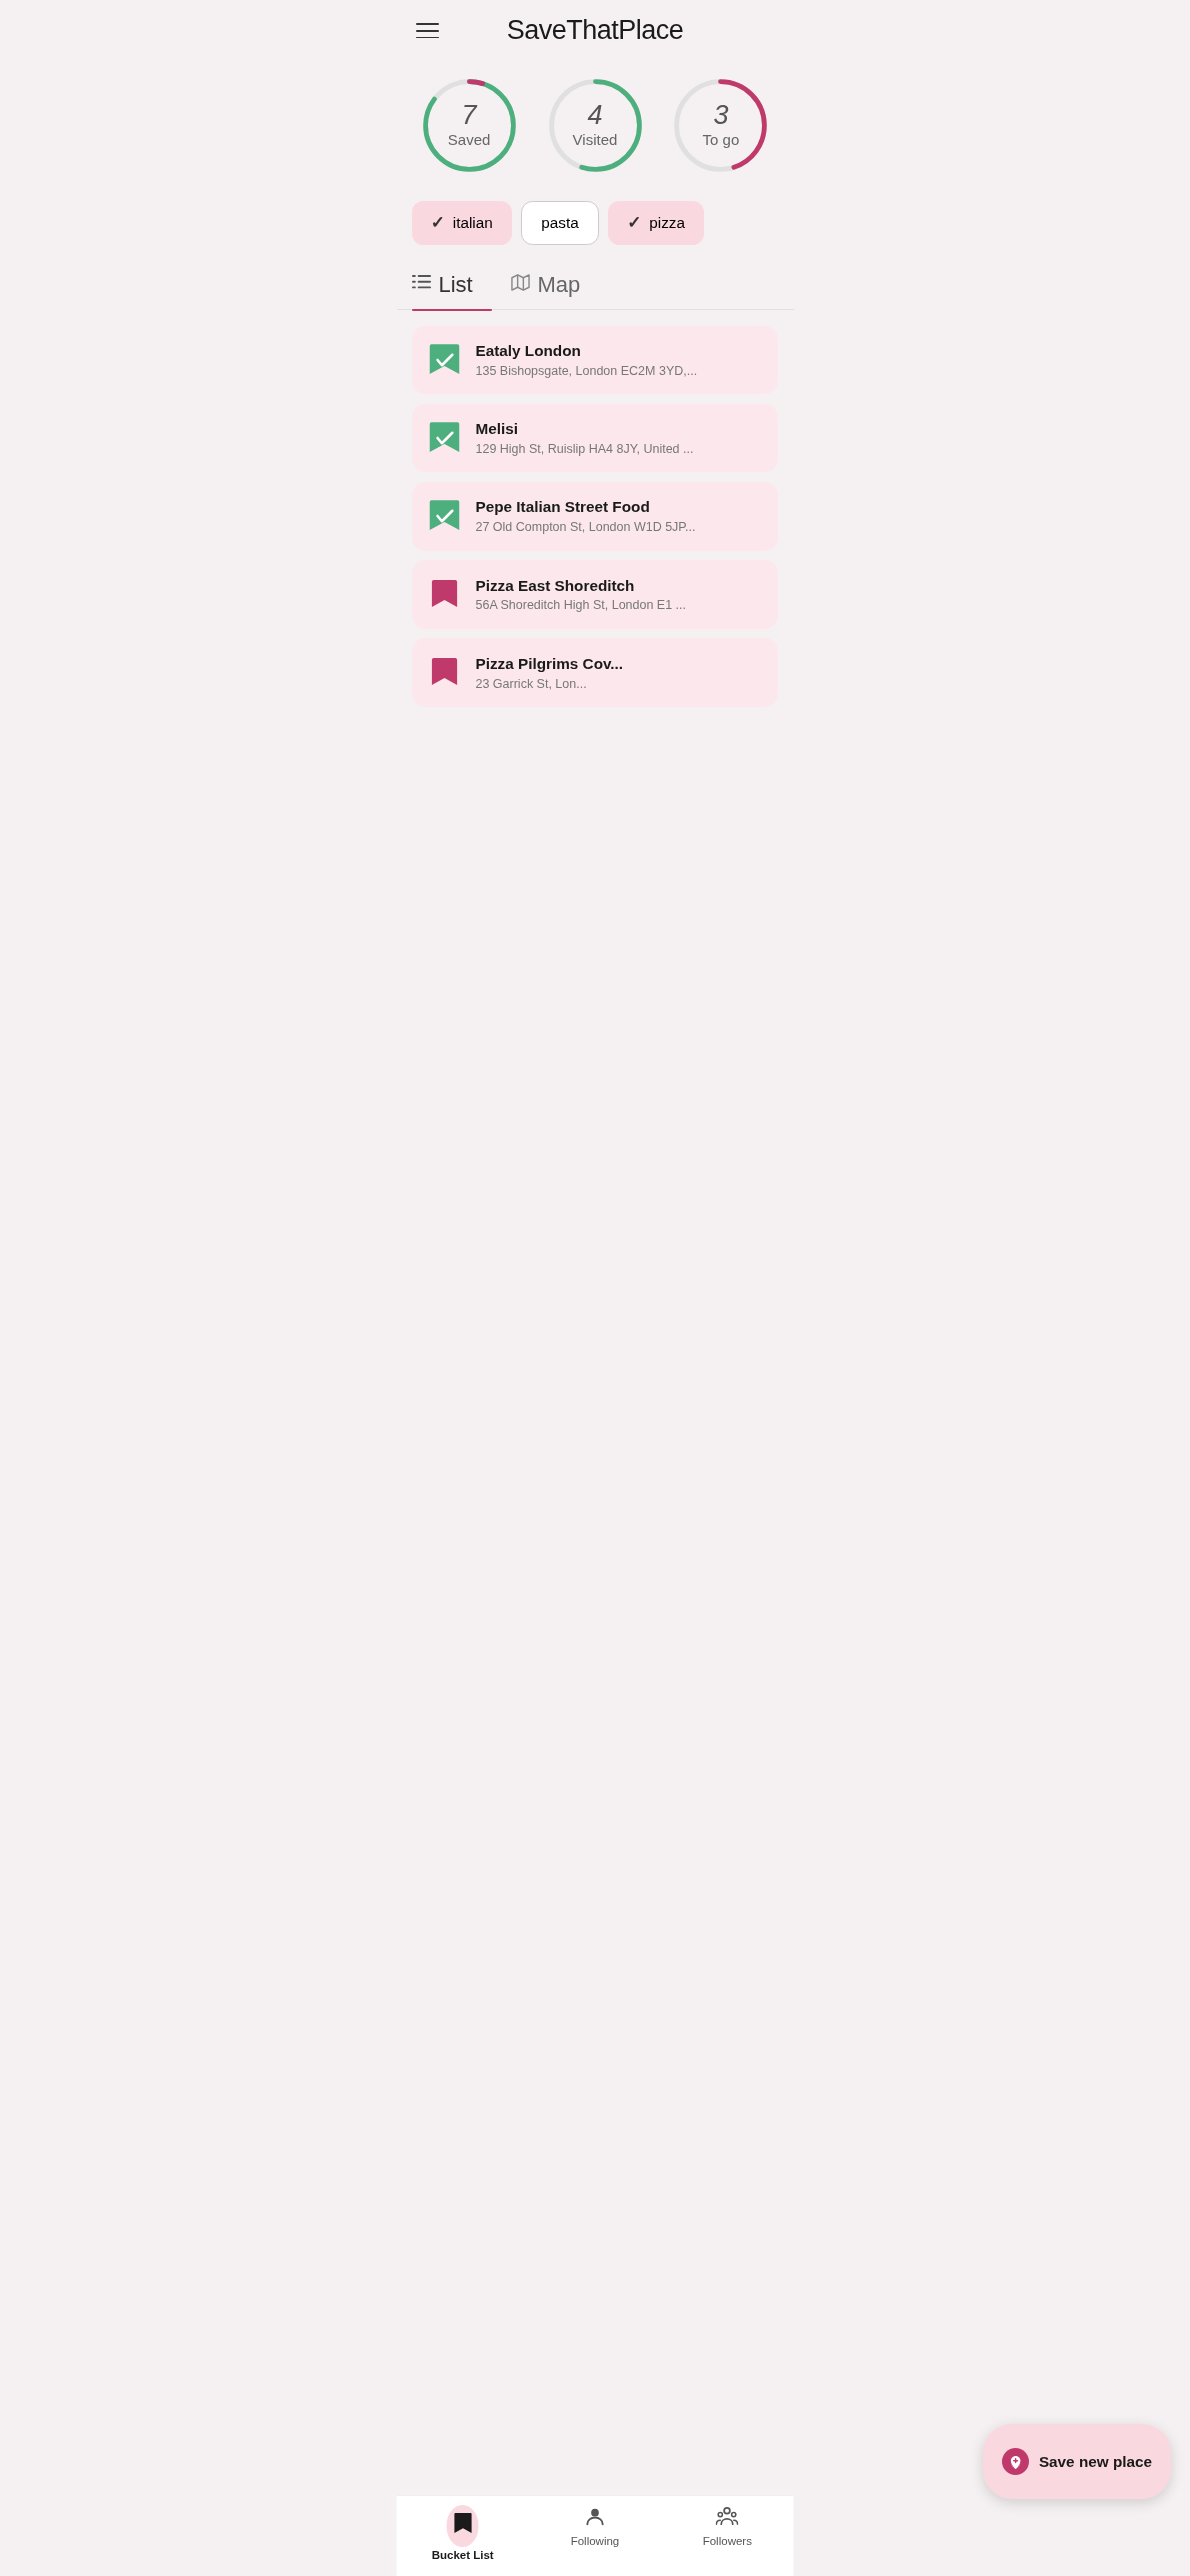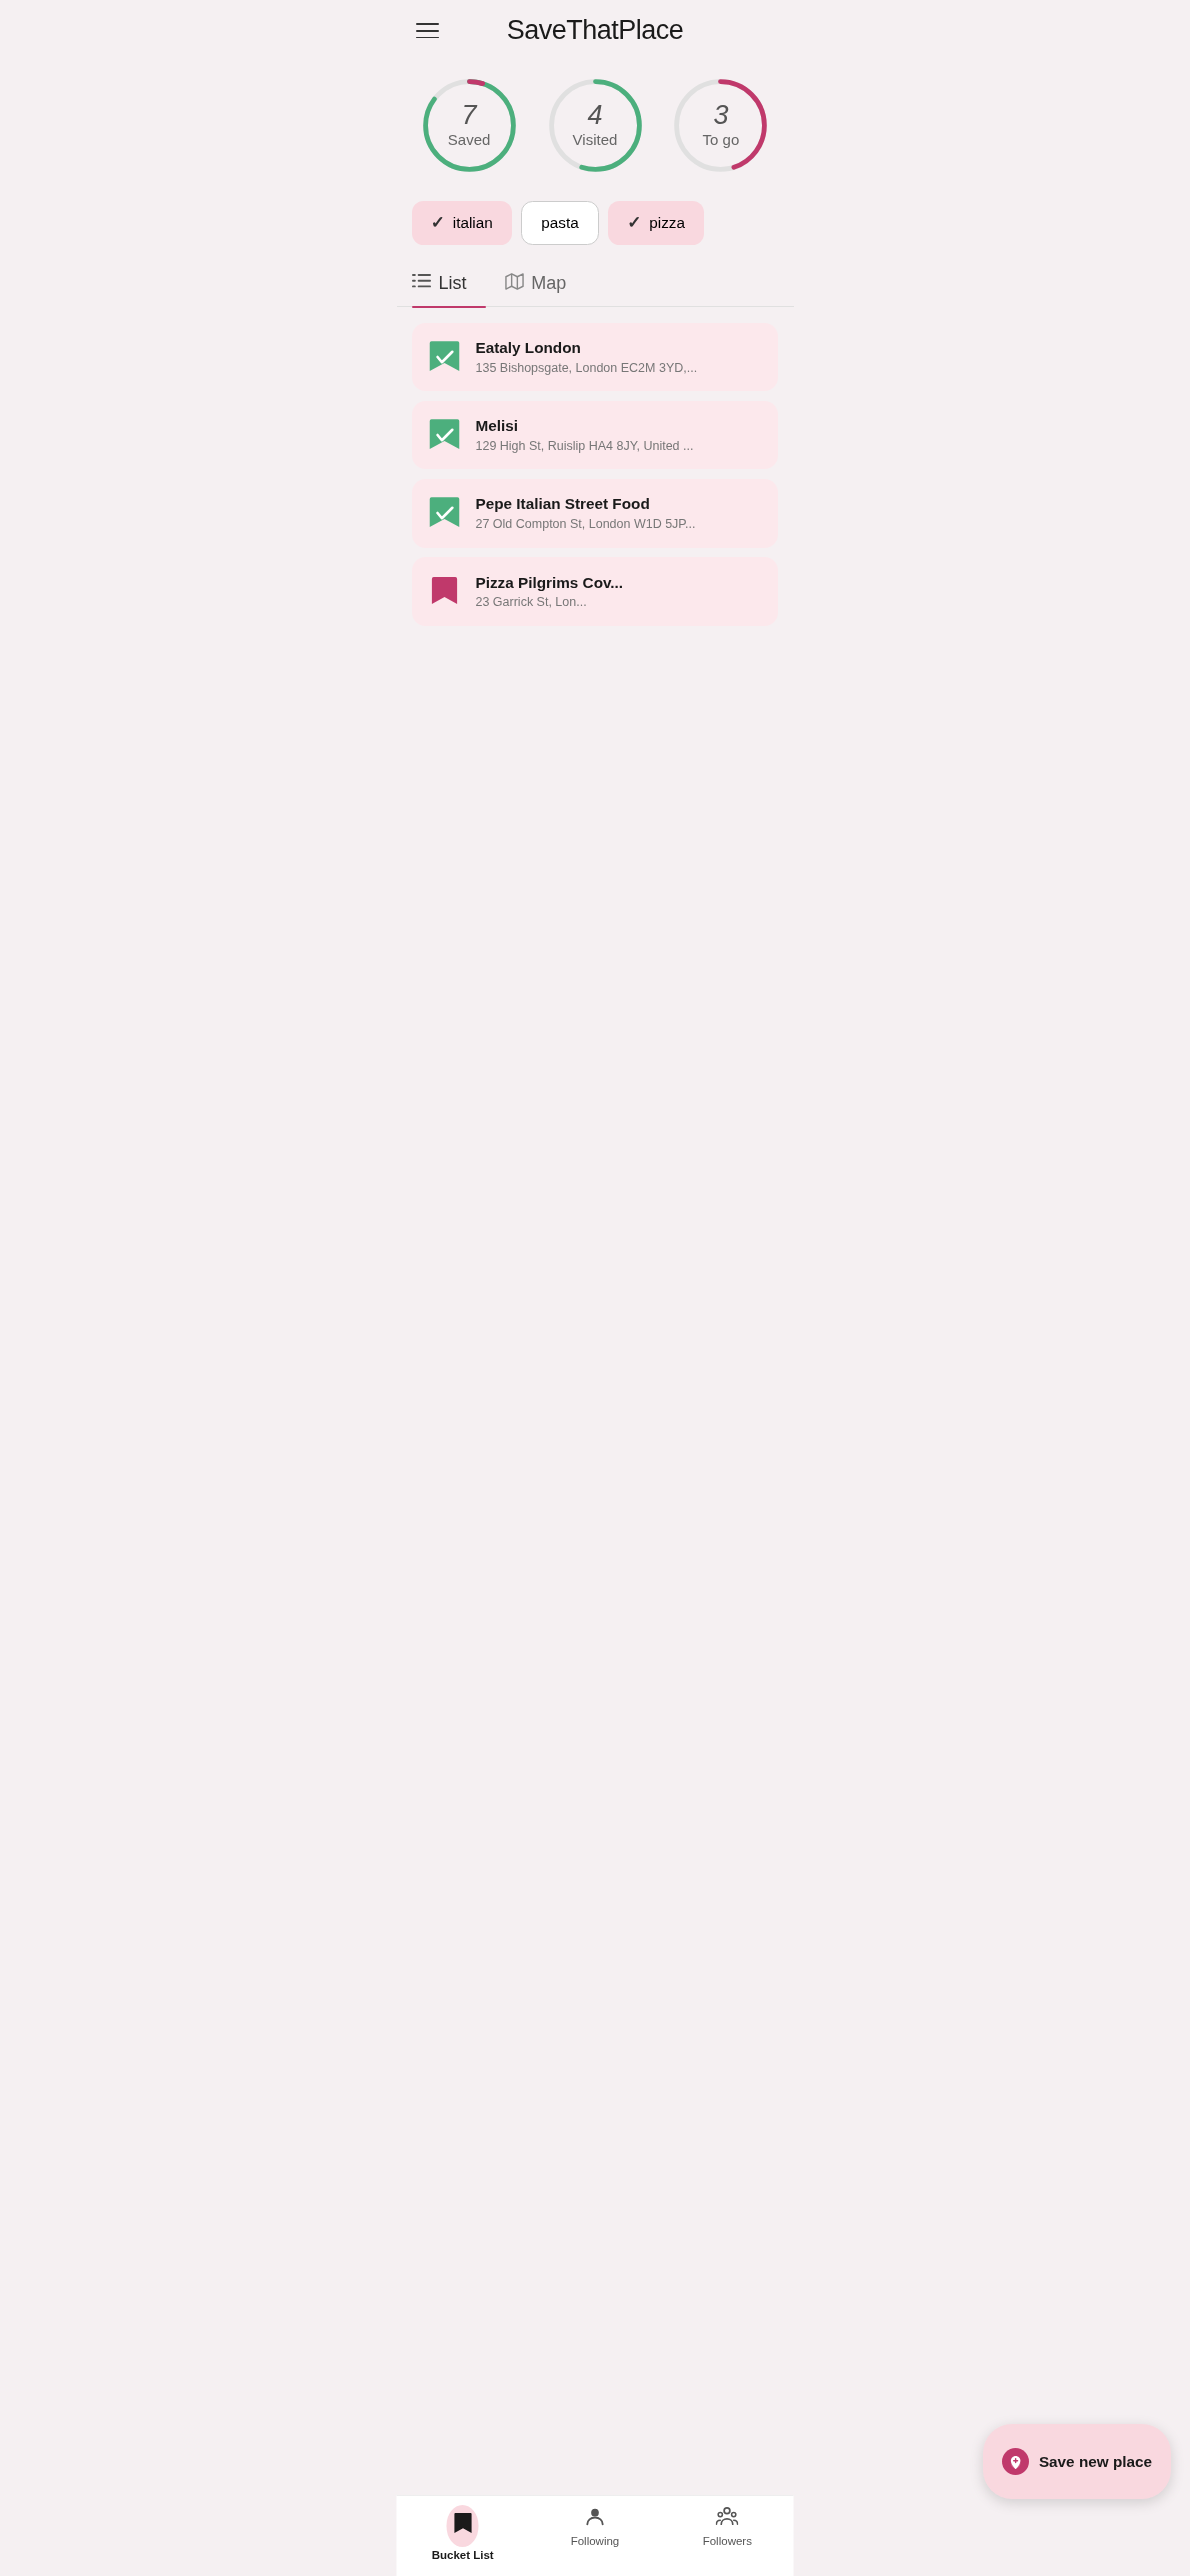--- a/index.html
+++ b/index.html
@@ -149,21 +149,21 @@
       padding: 0 15.3px;
       border-bottom: 1.9px solid #e0e0e0;
       position: relative;
       background: #f5f0f2;
     }
     .view-tab {
       display: flex;
       align-items: center;
       gap: 7.7px;
       padding: 11.5px 19px 11.5px 0;
-      font-size: 18px;
+      font-size: 22px;
       color: #666;
       cursor: pointer;
       position: relative;
       margin-right: 19px;
     }
     .view-tab.active {
       color: #333;
     }
     .view-tab.active::after {
       content: '';
@@ -437,20 +437,31 @@
         <div class="place-address">27 Old Compton St, London W1D 5JP...</div>
       </div>
     </div>
     <div class="place-item">
       <div class="place-bookmark">
       <svg class="bm-saved" width="29" height="35" viewBox="0 0 30 36">
         <path d="M3 2h24a2 2 0 0 1 2 2v28l-14-8-14 8V4a2 2 0 0 1 2-2z" fill="#c0396b"></path>
       </svg>
       </div>
       <div class="place-info">
+        <div class="place-name">Pizza East Shoreditch</div>
+        <div class="place-address">56A Shoreditch High St, London E1 ...</div>
+      </div>
+    </div>
+    <div class="place-item">
+      <div class="place-bookmark">
+      <svg class="bm-saved" width="29" height="35" viewBox="0 0 30 36">
+        <path d="M3 2h24a2 2 0 0 1 2 2v28l-14-8-14 8V4a2 2 0 0 1 2-2z" fill="#c0396b"></path>
+      </svg>
+      </div>
+      <div class="place-info">
         <div class="place-name">Pizza Pilgrims Cov...</div>
         <div class="place-address">23 Garrick St, Lon...</div>
       </div>
     </div>
   </div>
 
 <div class="fab">
   <div class="fab-icon">
     <svg width="15.3" height="15.3" viewBox="0 0 16 16">
       <circle cx="8" cy="10" r="5" fill="white" opacity="0.2"></circle>

